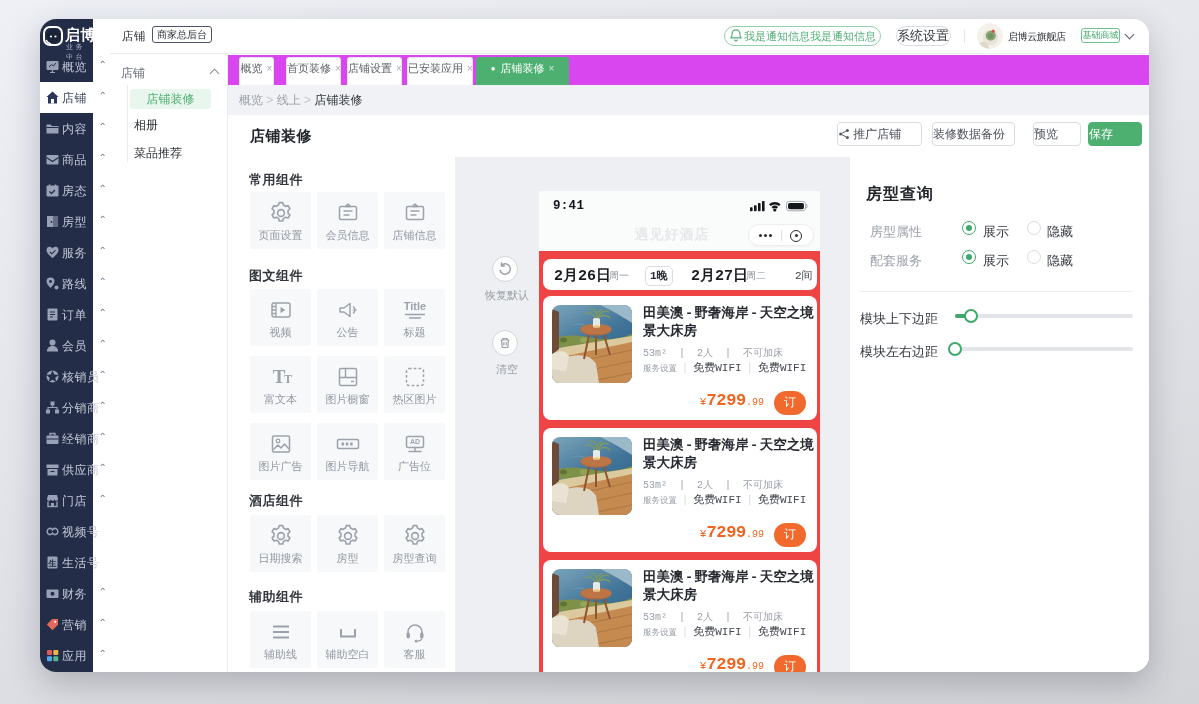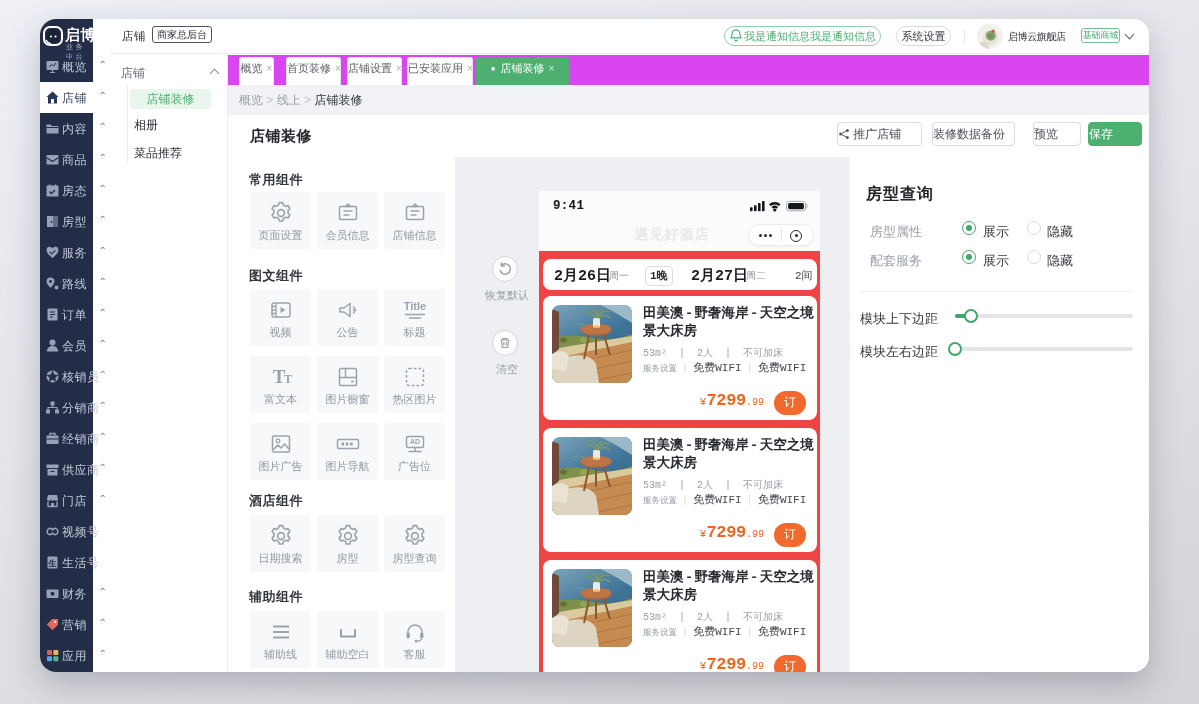--- a/index.html
+++ b/index.html
@@ -228,21 +228,21 @@
 </div>
 <div id="tb" class="a">
 <div class="a" style="left:12px;top:10px;font-size:11.5px;color:#2b3036;letter-spacing:.5px">店铺</div>
 <div class="a" style="left:42px;top:7px;height:15px;line-height:15px;border:1px solid #4a5569;border-radius:3px;font-size:10px;color:#2b3036;padding:0 4px">商家总后台</div>
 <div class="a" style="left:614px;top:7px;width:157px;height:20px;border:1px solid #93cfad;border-radius:11px;font-size:11px;color:#4fae77;line-height:18px;box-sizing:border-box;text-align:center"><span style="vertical-align:-2px;display:inline-block;margin-right:1px"><svg width="14" height="14" viewBox="0 0 14 14" style="">
             <g fill="none" stroke="#4fae77" stroke-width="1.2" stroke-linecap="round" stroke-linejoin="round">
 <path d="M7 1.8 a3.8 3.8 0 0 1 3.8 3.8 c0 2.6.8 3.6 1.4 4.2 H1.8 c.6-.6 1.4-1.6 1.4-4.2 A3.8 3.8 0 0 1 7 1.8z"></path>
 <path d="M5.8 12 a1.3 1.3 0 0 0 2.4 0"></path>
             </g>
           </svg></span>我是通知信息我是通知信息</div>
-<div class="a" style="left:786px;top:7px;width:55px;height:20px;border:1px solid #d8dbdf;border-radius:11px;font-size:11px;color:#33383f;line-height:18px;box-sizing:border-box;text-align:center">系统设置</div>
+<div class="a" style="left:786px;top:7px;width:55px;height:20px;border:1px solid #d8dbdf;border-radius:11px;font-size:13px;color:#33383f;line-height:18px;box-sizing:border-box;">系统设置</div>
 <div class="a" style="left:854px;top:11px;width:1px;height:13px;background:#e2e4e8"></div>
 <div class="a" style="left:867px;top:4px;width:26px;height:26px;border-radius:50%;overflow:hidden"><svg width="26" height="26" viewBox="0 0 26 26" style="">
           <defs>
             <clipPath id="av">
               <circle cx="13" cy="13" r="13"></circle>
             </clipPath>
           </defs>
 <g clip-path="url(#av)">
 <rect width="26" height="26" fill="#f3f1ea"></rect>
 <path d="M7 20 C4 14 7 8 12 7 C18 6 22 10 21 16 C20 21 15 23 11 22 C9 21.5 8 21 7 20 Z" fill="#e7e3d8"></path>

